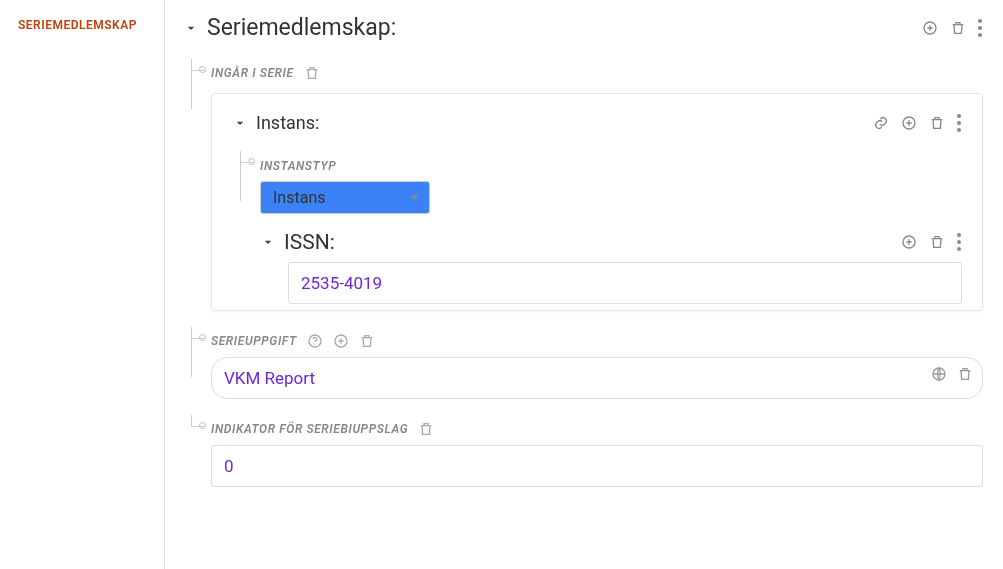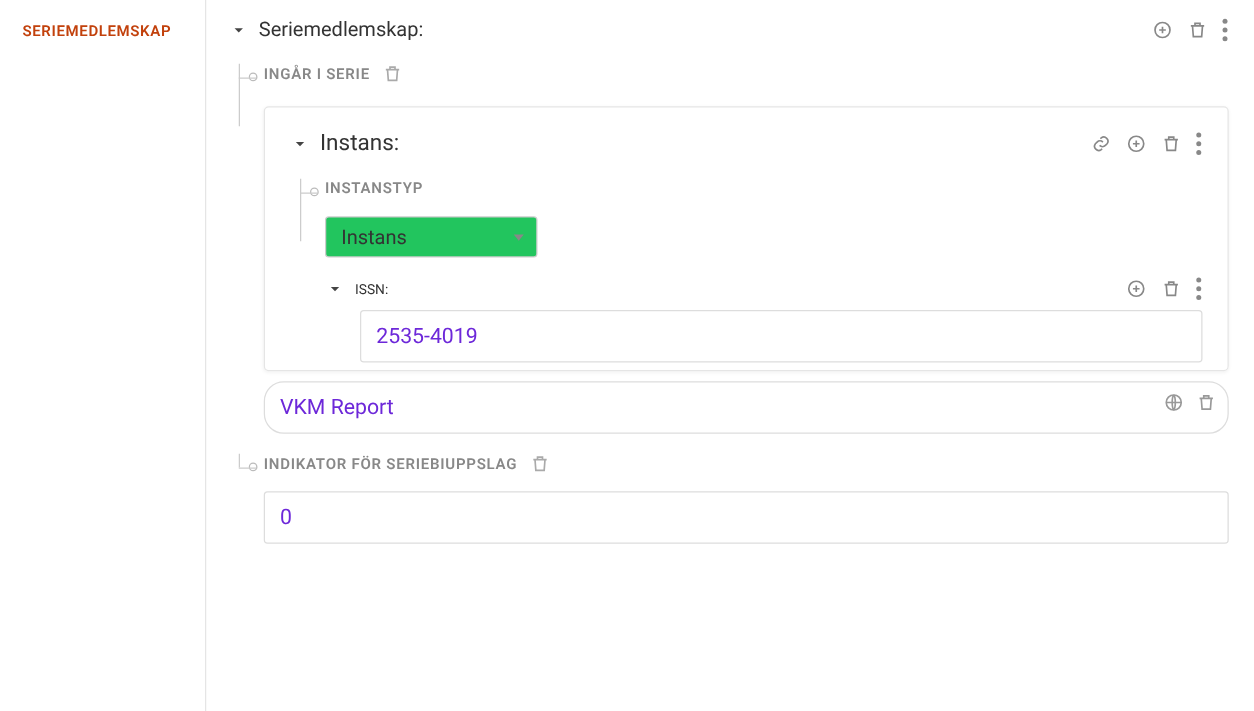--- a/index.html
+++ b/index.html
@@ -21,27 +21,27 @@
     font-size: 12px;
     font-weight: 600;
     letter-spacing: 0.5px;
     color: #c2410c;
     text-transform: uppercase;
   }
   .main { flex: 1; padding: 14px 20px 18px 18px; }
   .row-header { display: flex; align-items: center; justify-content: space-between; }
   .row-header-left { display: flex; align-items: center; gap: 8px; }
   .chevron { width: 14px; height: 14px; color: #444; cursor: pointer; }
-  .section-title { font-size: 16px; color: #333; }
+  .section-title { font-size: 23px; color: #333; }
   .icons { display: flex; align-items: center; gap: 12px; color: #888; }
   .icon { width: 16px; height: 16px; cursor: pointer; display: inline-flex; align-items: center; justify-content: center; }
   .icon svg { width: 100%; height: 100%; }
   .dots { width: 5px; height: 18px; display: flex; flex-direction: column; justify-content: space-between; cursor: pointer; }
   .dots span { width: 4px; height: 4px; border-radius: 50%; background: #888; }
-  .tree-row { display: flex; align-items: flex-start; margin-top: 18px; }
+  .tree-row { display: flex; align-items: flex-end; margin-top: 18px; font-style: italic; }
   .tree-conn {
     width: 22px;
     height: 22px;
     position: relative;
     flex-shrink: 0;
     margin-right: 6px;
   }
   .tree-conn::before {
     content: "";
     position: absolute;
@@ -77,21 +77,21 @@
   .select-wrap {
     display: inline-flex; align-items: center;
     border: 1px solid #ccc; border-radius: 3px;
     padding: 6px 28px 6px 12px;
     min-width: 170px;
     position: relative;
     margin: 8px 0 0 28px;
     font-size: 16px;
     color: #333;
     cursor: pointer;
-    background: #22c55e;
+    background: #3b82f6;
   }
   .select-caret {
     position: absolute; right: 10px; top: 50%; transform: translateY(-50%);
     width: 0; height: 0; border-left: 4px solid transparent; border-right: 4px solid transparent;
     border-top: 5px solid #888;
   }
   .input-box {
     border: 1px solid #ddd; border-radius: 3px;
     padding: 10px 12px; font-size: 17px; color: #6d28d9;
     width: 100%; margin-top: 8px;
@@ -209,21 +209,21 @@
 
       
       <div class="sub-block spacer-top">
         <div class="row-header">
           <div class="row-header-left">
             <span class="icon chevron">
               <svg viewBox="0 0 24 24" fill="currentColor">
                   <path d="M7 10l5 5 5-5z"></path>
                 </svg>
             </span>
-            <span class="section-title" style="font-size:11px">ISSN:</span>
+            <span class="section-title" style="font-size:21px">ISSN:</span>
           </div>
           <div class="icons">
             <span class="icon">
               <svg viewBox="0 0 24 24" fill="currentColor">
                   <circle cx="12" cy="12" r="9" fill="none" stroke="currentColor" stroke-width="2"></circle>
                   <path d="M12 8v8M8 12h8" stroke="currentColor" stroke-width="2"></path>
                 </svg>
             </span>
             <span class="icon">
               <svg viewBox="0 0 24 24" fill="none" stroke="currentColor" stroke-width="2">
@@ -237,20 +237,46 @@
               </span>
           </div>
         </div>
 
         <div class="sub-block">
           <input class="input-box" value="2535-4019" style="">
         </div>
       </div>
     </div>
 
+    <div class="tree-row spacer-top">
+      <div class="tree-conn has-below">
+          <span class="node-dot"></span>
+        </div>
+      <div class="label-with-icons">
+        <span class="field-label">SERIEUPPGIFT</span>
+        <span class="icon" style="color:#aaa">
+          <svg viewBox="0 0 24 24" fill="currentColor">
+              <circle cx="12" cy="12" r="9" fill="none" stroke="currentColor" stroke-width="2"></circle>
+              <path d="M9.5 9a2.5 2.5 0 1 1 3.5 2.3c-.8.4-1 1-1 1.7" stroke="currentColor" stroke-width="2" fill="none"></path>
+              <circle cx="12" cy="17" r="1"></circle>
+            </svg>
+        </span>
+        <span class="icon" style="color:#aaa">
+          <svg viewBox="0 0 24 24" fill="currentColor">
+              <circle cx="12" cy="12" r="9" fill="none" stroke="currentColor" stroke-width="2"></circle>
+              <path d="M12 8v8M8 12h8" stroke="currentColor" stroke-width="2"></path>
+            </svg>
+        </span>
+        <span class="icon" style="color:#aaa">
+          <svg viewBox="0 0 24 24" fill="none" stroke="currentColor" stroke-width="2">
+              <path d="M4 7h16M9 7V4h6v3M6 7l1 13h10l1-13"></path>
+            </svg>
+        </span>
+      </div>
+    </div>
     <div class="sub-block input-row">
       <input class="input-box" style="padding-right: 60px; border-radius: 16px;" value="VKM Report">
       <div class="trailing">
         <span class="icon">
           <svg viewBox="0 0 24 24" fill="none" stroke="currentColor" stroke-width="2">
               <circle cx="12" cy="12" r="9"></circle>
               <path d="M3 12h18M12 3c2.5 3 2.5 15 0 18M12 3c-2.5 3-2.5 15 0 18"></path>
             </svg>
         </span>
         <span class="icon">

